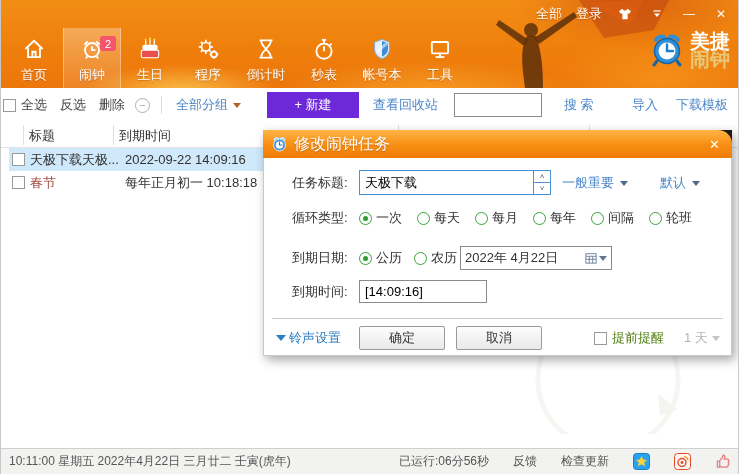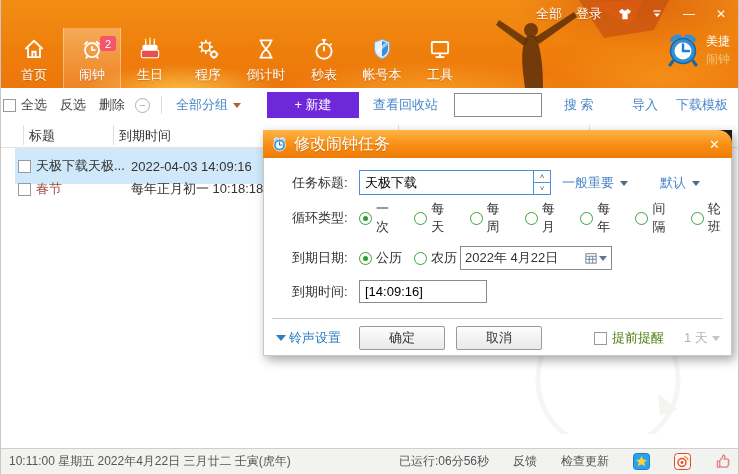--- a/index.html
+++ b/index.html
@@ -22,39 +22,39 @@
   
   .toolbar{position:absolute;top:28px;left:4px;height:60px;display:flex;}
   .tb-item{width:58px;height:60px;display:flex;flex-direction:column;align-items:center;justify-content:flex-start;padding-top:5px;color:#fff;font-size:13px;cursor:pointer;position:relative;}
   .tb-item.wide{width:74px;}
   .tb-item.selected{background:linear-gradient(180deg,rgba(255,255,255,.30),rgba(255,255,255,.10));
      border-left:1px solid rgba(255,255,255,.35);border-right:1px solid rgba(255,255,255,.35);}
   .tb-icon{height:32px;display:flex;align-items:center;justify-content:center;}
   .tb-label{margin-top:1px;text-shadow:0 1px 1px rgba(120,50,0,.35);white-space:nowrap;}
   .badge{position:absolute;top:8px;left:36px;min-width:16px;height:15px;background:#f4556a;color:#fff;font-size:11px;border-radius:3px;display:flex;align-items:center;justify-content:center;padding:0 3px;}
   .logo{position:absolute;top:32px;right:8px;display:flex;align-items:center;gap:5px;}
-  .logo-text{font-size:12px;font-weight:normal;line-height:18px;}
+  .logo-text{font-size:20px;font-weight:bold;line-height:18px;}
   .logo-line1{color:#ffffff;} .logo-line2{color:#e8c878;}
   
   .actionbar{position:absolute;top:88px;left:0;width:739px;height:34px;background:#fff;display:flex;align-items:center;font-size:13px;color:#444;}
   .cb{width:13px;height:13px;border:1px solid #9a9a9a;background:#fff;display:inline-block;flex:none;}
   .ab-link{cursor:pointer;}
   .blue-link{color:#4a86c8;cursor:pointer;}
   .circle-minus{width:15px;height:15px;border:1px solid #b0b0b0;border-radius:50%;color:#a0a0a0;font-size:11px;line-height:13px;text-align:center;}
   .vsep{width:1px;height:18px;background:#dcdcdc;}
   .dd-arrow-orange{display:inline-block;width:0;height:0;border-left:4px solid transparent;border-right:4px solid transparent;border-top:5px solid #b0622a;margin-left:5px;vertical-align:middle;}
   .new-btn{width:92px;height:26px;background:#6d28d9;color:#fff;border:none;font-size:13px;cursor:pointer;font-family:inherit;}
   .search-box{width:88px;height:24px;border:1px solid #8a8a8a;font-size:13px;padding:0 4px;font-family:inherit;}
   .ab-right{margin-left:auto;display:flex;gap:18px;margin-right:12px;}
   
   .thead{position:absolute;top:122px;left:0;width:739px;height:26px;background:#fff;border-bottom:1px solid #e4e4e4;font-size:13px;color:#333;}
   .thead .col-title{position:absolute;left:28px;top:5px;}
   .thead .col-due{position:absolute;left:118px;top:5px;}
   .hsep{position:absolute;top:3px;width:1px;height:20px;background:#e0e0e0;}
-  .trow{position:absolute;left:14px;width:260px;height:36px;font-size:13px;color:#333;display:flex;align-items:center;}
+  .trow{position:absolute;left:8px;width:260px;height:23px;font-size:13px;color:#333;display:flex;align-items:center;}
   .trow.selected{background:#cfe8fa;width:262px;}
   .trow .cb{margin-left:3px;}
   .row-title{margin-left:5px;white-space:nowrap;}
   .row-due{position:absolute;left:116px;white-space:nowrap;}
   .festival{color:#a14a42;}
   
   .watermark{position:absolute;right:30px;bottom:40px;opacity:.5;}
   
   .dialog{position:absolute;left:262px;top:130px;width:469px;height:226px;background:#fff;border:1px solid #c9c9c9;border-top:none;box-shadow:3px 4px 10px rgba(0,0,0,.35);}
   .dlg-corner{position:absolute;top:-0px;right:-1px;width:18px;height:18px;background:#1a1a1a;}
@@ -261,21 +261,21 @@
     <span class="col-title">标题</span>
     <span class="hsep" style="left:112px"></span>
     <span class="col-due">到期时间</span>
     <span class="hsep" style="left:397px"></span>
     <span class="hsep" style="left:588px"></span>
   </div>
 
   <div class="trow selected" style="top:148px">
     <span class="cb"></span>
     <span class="row-title">天极下载天极...</span>
-    <span class="row-due">2022-04-03 14:09:16</span>
+    <span class="row-due">2022-09-22 14:09:16</span>
   </div>
   <div class="trow" style="top:171px">
     <span class="cb"></span>
     <span class="row-title festival">春节</span>
     <span class="row-due">每年正月初一 10:18:18</span>
   </div>
 
   <svg class="watermark" width="200" height="110" viewBox="0 0 200 110">
     <circle cx="100" cy="55" r="70" fill="none" stroke="#efece4" stroke-width="5"></circle>
     <path d="M60 8 L95 20 L88 28 Z" fill="#eceadf"></path>
@@ -312,24 +312,20 @@
     <div class="dlg-row" style="top:80px;height:16px">
       <span class="dlg-label">循环类型:</span>
       <span class="repeat-group">
         <span class="radio-item">
             <span class="radio checked"></span>
             <span>一次</span>
           </span>
         <span class="radio-item">
             <span class="radio"></span>
             <span>每天</span>
-          </span>
-        <span class="radio-item">
-            <span class="radio"></span>
-            <span>每周</span>
           </span>
         <span class="radio-item">
             <span class="radio"></span>
             <span>每月</span>
           </span>
         <span class="radio-item">
             <span class="radio"></span>
             <span>每年</span>
           </span>
         <span class="radio-item">

